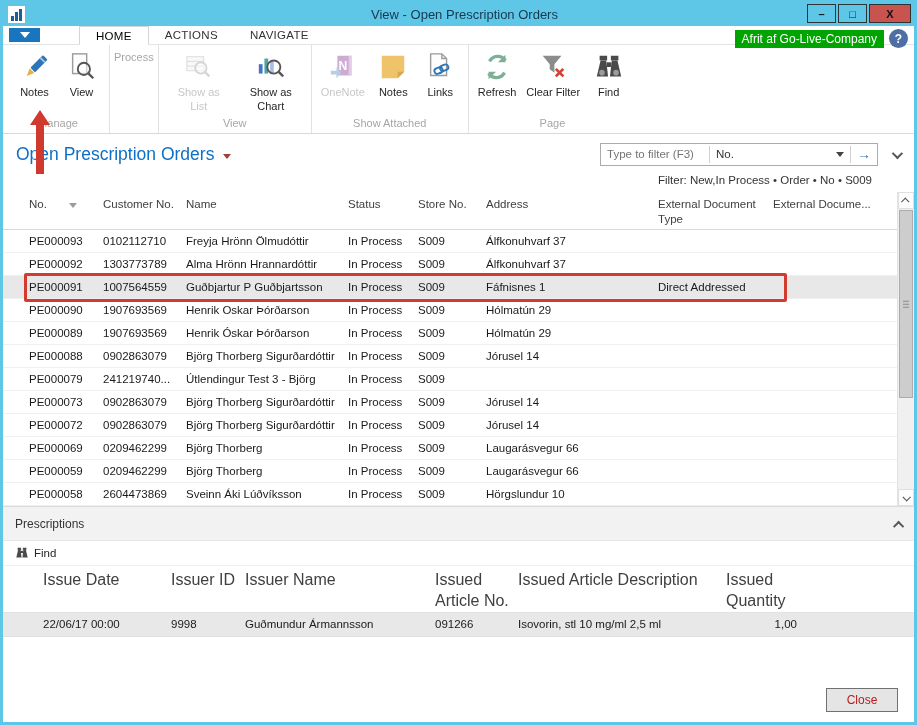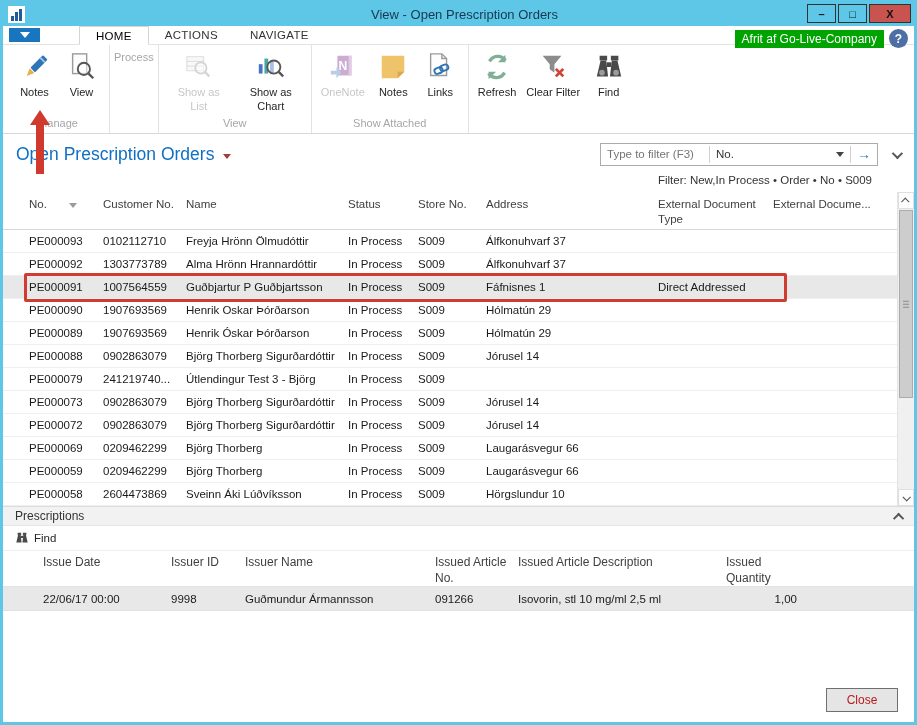--- a/index.html
+++ b/index.html
@@ -72,27 +72,27 @@
   .vs-btn { height:17px; background:#FDFDFD; border:1px solid #DFDFDF; display:flex; align-items:center; justify-content:center; cursor:pointer; }
   .vs-chev { width:6px; height:6px; border-right:1.5px solid #505050; border-bottom:1.5px solid #505050; }
   .vs-chev.up { transform:rotate(-135deg) translateY(-1px); }
   .vs-chev.down { transform:rotate(45deg) translateY(-1px); }
   .vs-thumb { height:188px; margin:1px 1px; background:#CDCDCD; border:1px solid #ABABAB; position:relative; cursor:grab; }
   .vs-grip { position:absolute; left:3px; right:3px; top:50%; transform:translateY(-50%); }
   .vs-grip i { display:block; height:1.5px; background:#8A8A8A; margin:1.5px 0; }
   .vs-track-rest { flex:1; }
 
   
-  .presc-header { height:20px; background:#F2F2F2; border-top:1px solid #DCDCDC; border-bottom:1px solid #E6E6E6; display:flex; align-items:center; padding:0 10px 0 12px; flex:0 0 auto; cursor:pointer; }
+  .presc-header { height:35px; background:#F2F2F2; border-top:1px solid #DCDCDC; border-bottom:1px solid #E6E6E6; display:flex; align-items:center; padding:0 10px 0 12px; flex:0 0 auto; cursor:pointer; }
   .presc-title { font-size:12px; color:#333; }
   .presc-collapse { margin-left:auto; }
   .findbar { height:25px; display:flex; align-items:center; padding-left:12px; border-bottom:1px solid #EFEFEF; flex:0 0 auto; cursor:pointer; }
   .findbar .flabel { font-size:11.5px; color:#262626; margin-left:5px; }
   .ptable-head { display:grid; grid-template-columns:128px 74px 190px 83px 208px 85px 1fr; padding-left:40px; border-bottom:1px solid #E3E3E3; min-height:34px; align-items:start; flex:0 0 auto; }
-  .ptable-head .hcell { font-size:12px; color:#404040; padding-top:4px; line-height:1.3; padding-right:8px; }
+  .ptable-head .hcell { font-size:16px; color:#404040; padding-top:4px; line-height:1.3; padding-right:8px; }
   .presc-body .trow { display:grid; grid-template-columns:128px 74px 190px 83px 208px 85px 1fr; padding-left:40px; height:24px; align-items:center; background:#E8E8E8; border-bottom:1px solid #E0E0E0; cursor:pointer; }
   .presc-body .trow .tcell { font-size:11.5px; color:#1A1A1A; white-space:nowrap; overflow:hidden; padding-right:16px; }
   .presc-body .trow .tcell.c5 { text-align:right; padding-right:14px; }
 
   
   .spacer { flex:1; }
   .footer { height:44px; display:flex; align-items:center; justify-content:flex-end; padding-right:16px; flex:0 0 auto; }
   .close-btn { width:72px; height:24px; background:#E5E5E5; border:1px solid #707070; font-size:12px; color:#b91c1c; cursor:pointer; font-family:"Liberation Sans", sans-serif; }
 
   
@@ -266,20 +266,21 @@
                   <path d="M17 26 L19 9 h6 l4 17 z"></path>
                   <rect x="13.5" y="11" width="5" height="5"></rect>
                 </g>
                 <circle cx="8.5" cy="22" r="3" fill="#9B9B9B"></circle>
                 <circle cx="23.5" cy="22" r="3" fill="#9B9B9B"></circle>
               </svg>
           </span>
           <span class="rlabel">Find</span>
         </div>
       </div>
+      <div class="rgroup-label">Page</div>
     </div>
   </div>
 
   <div class="content">
 
     <div class="page-head">
       <span class="page-title">Open Prescription Orders</span>
       <span class="page-title-caret"></span>
       <div class="filter-box">
         <input class="filter-input" placeholder="Type to filter (F3)" style="">

